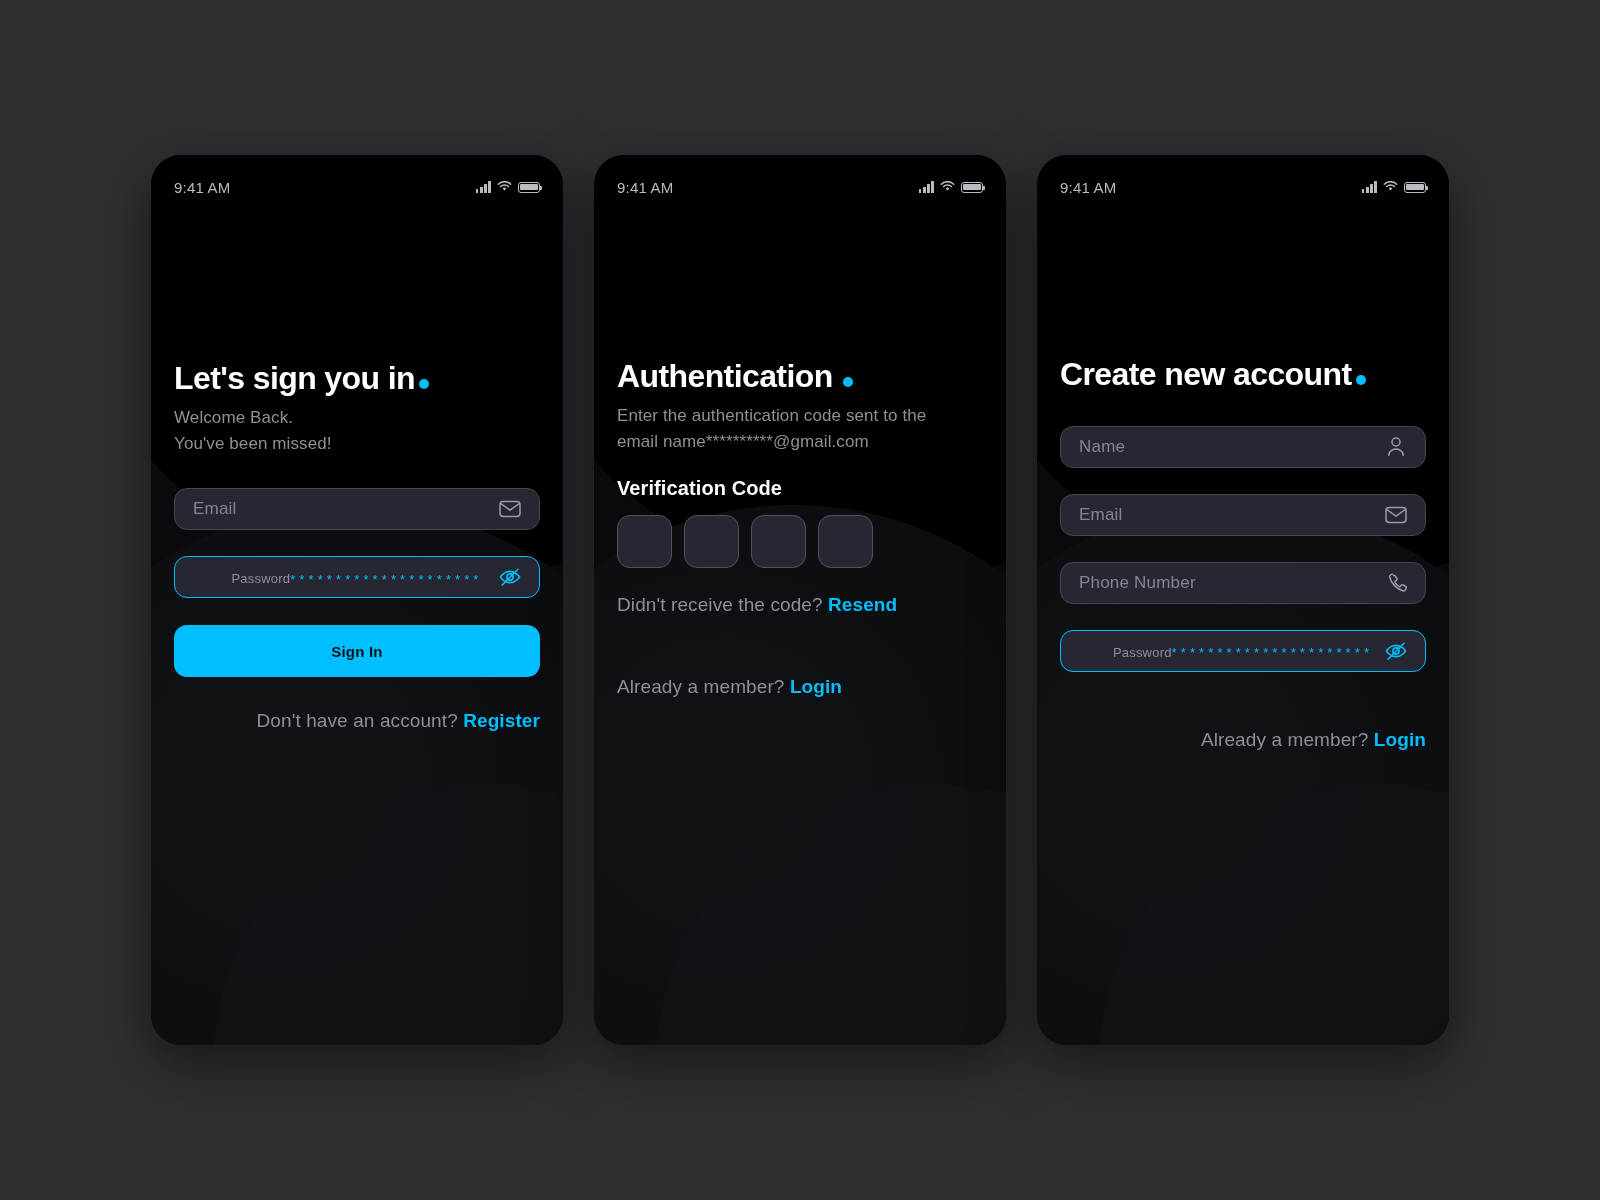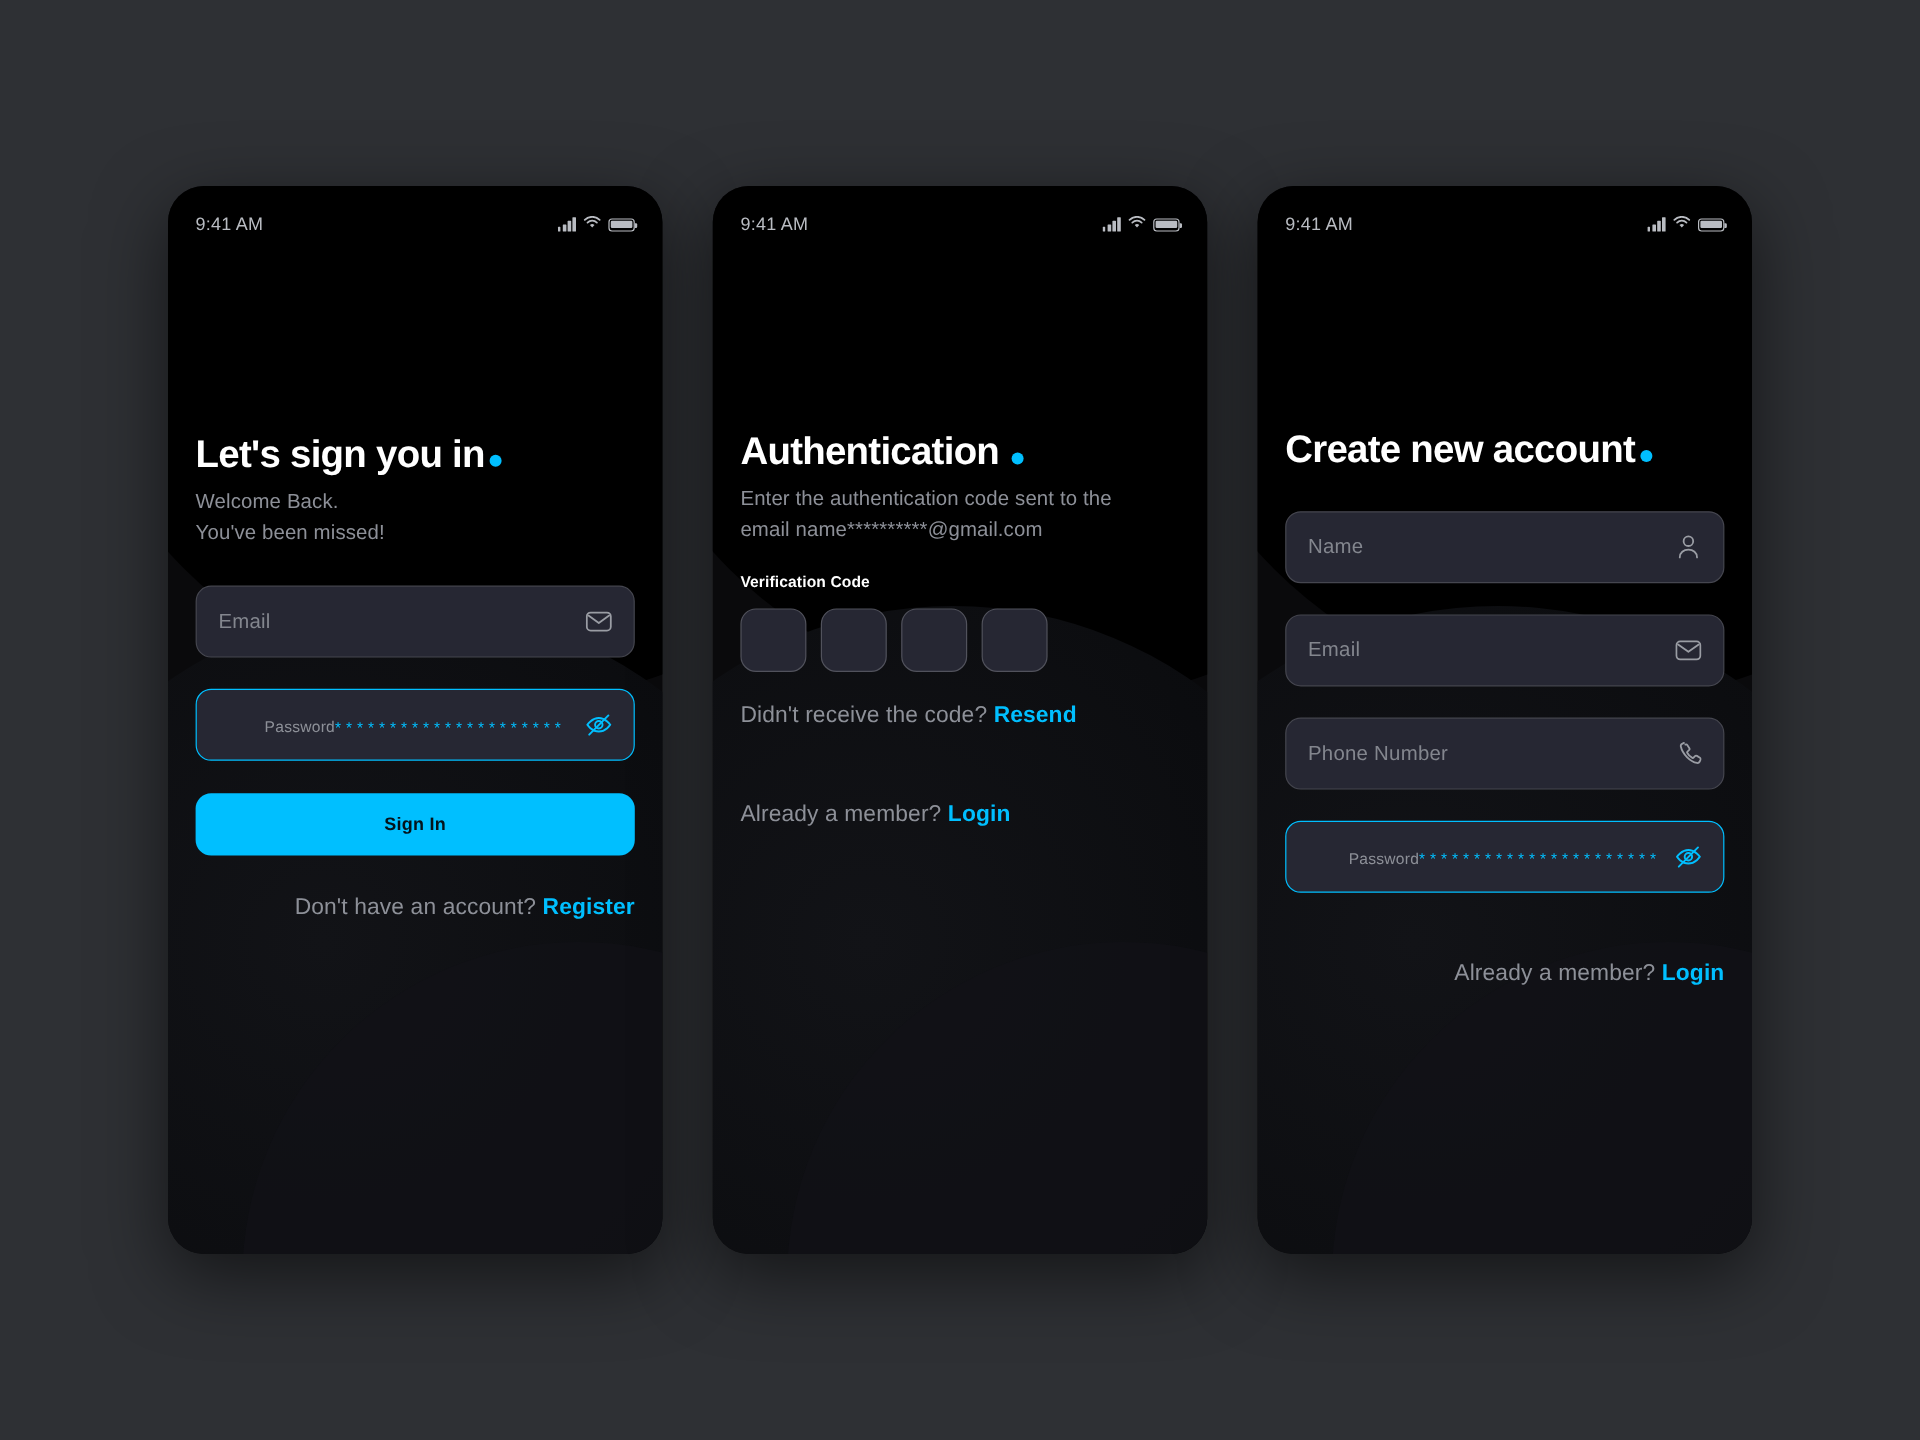--- a/index.html
+++ b/index.html
@@ -8,21 +8,21 @@
     background:#2e3034;
     font-family:"Liberation Sans", sans-serif;
     overflow:hidden;
   }
   .stage {
     position:relative;
     width:1600px; height:1200px;
     display:flex;
     align-items:center;
     justify-content:center;
-    gap:42px;
+    gap:31px;
   }
 
   
   .phone {
     position:relative;
     width:412px; height:890px;
     border-radius:30px;
     background:#0a0a0c;
     overflow:hidden;
     flex:0 0 auto;
@@ -97,21 +97,21 @@
   }
   .p2 .dot { margin-left:10px; }
   .subtitle {
     color:#8d9098; font-size:17px; line-height:1.55;
     margin-top:9px; letter-spacing:.1px;
   }
 
   
   .field {
     position:relative;
-    height:60px;
+    height:42px;
     background:#262733;
     border:1px solid #45464f;
     border-radius:13px;
     display:flex; align-items:center;
     padding:0 18px;
   }
   .field.focused {
     border-color:#00bfff;
     align-items:center;
     flex-direction:row;
@@ -138,21 +138,21 @@
     font-family:"Liberation Sans", sans-serif;
   }
 
   .footnote {
     color:#8d9098; font-size:19px; letter-spacing:.1px;
   }
   .footnote .lk { color:#00bfff; font-weight:bold; }
   .right { text-align:right; }
 
   
-  .vc-label { color:#fff; font-size:13px; font-weight:bold; letter-spacing:.1px; }
+  .vc-label { color:#fff; font-size:20px; font-weight:bold; letter-spacing:.1px; }
   .otp-row { display:flex; gap:12px; }
   .otp-box {
     width:55px; height:53px;
     background:#262733;
     border:1px solid #51525c;
     border-radius:13px;
   }
 </style>
 </head>
 <body>

